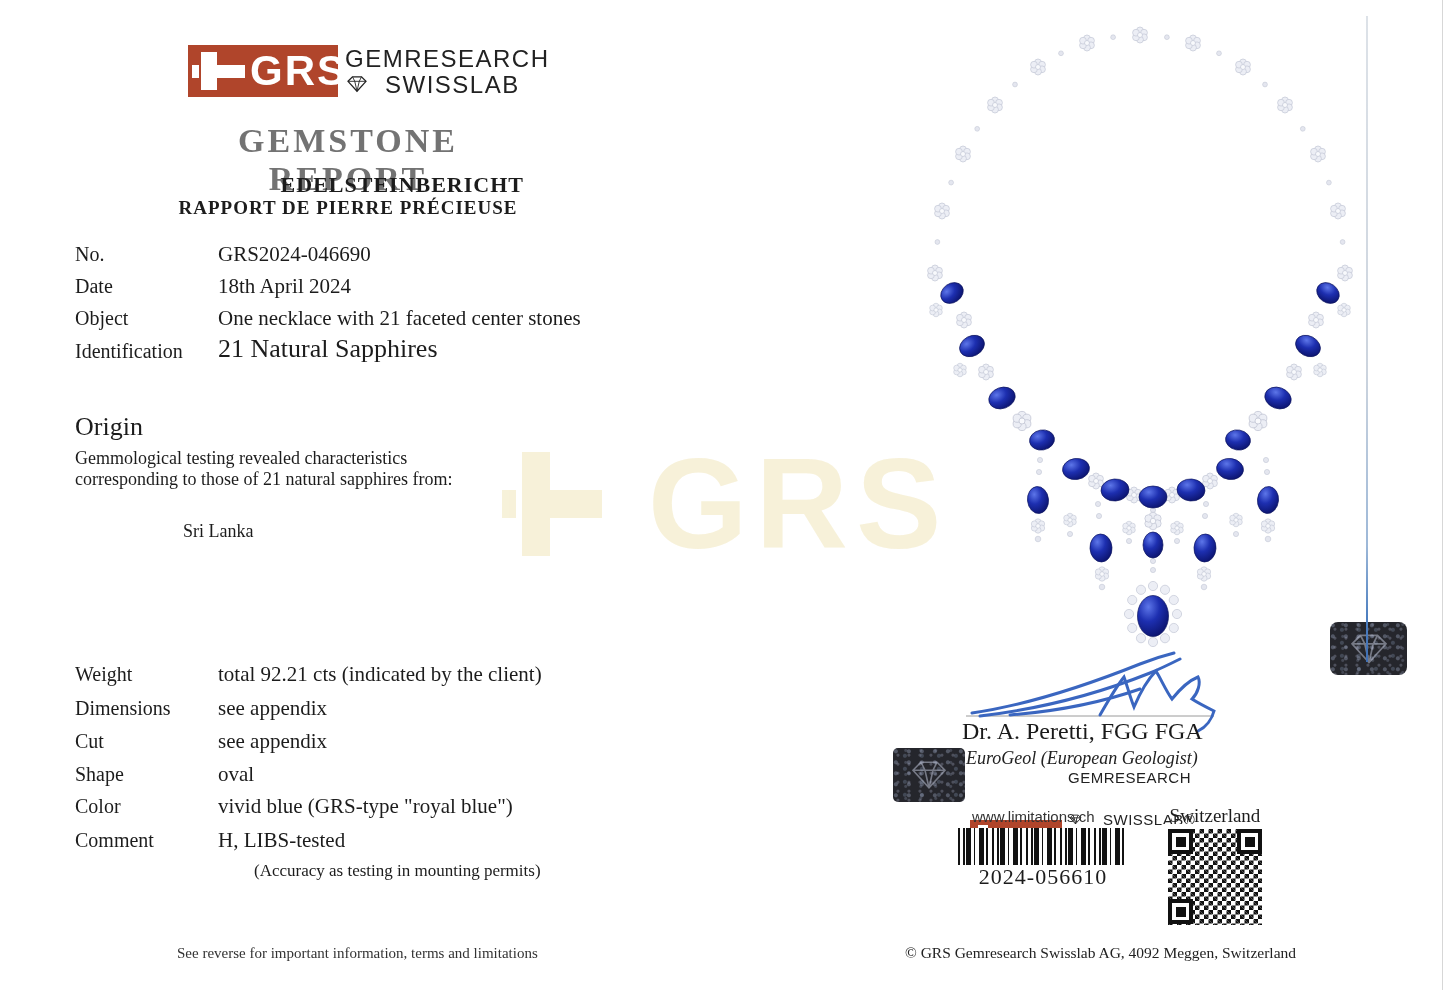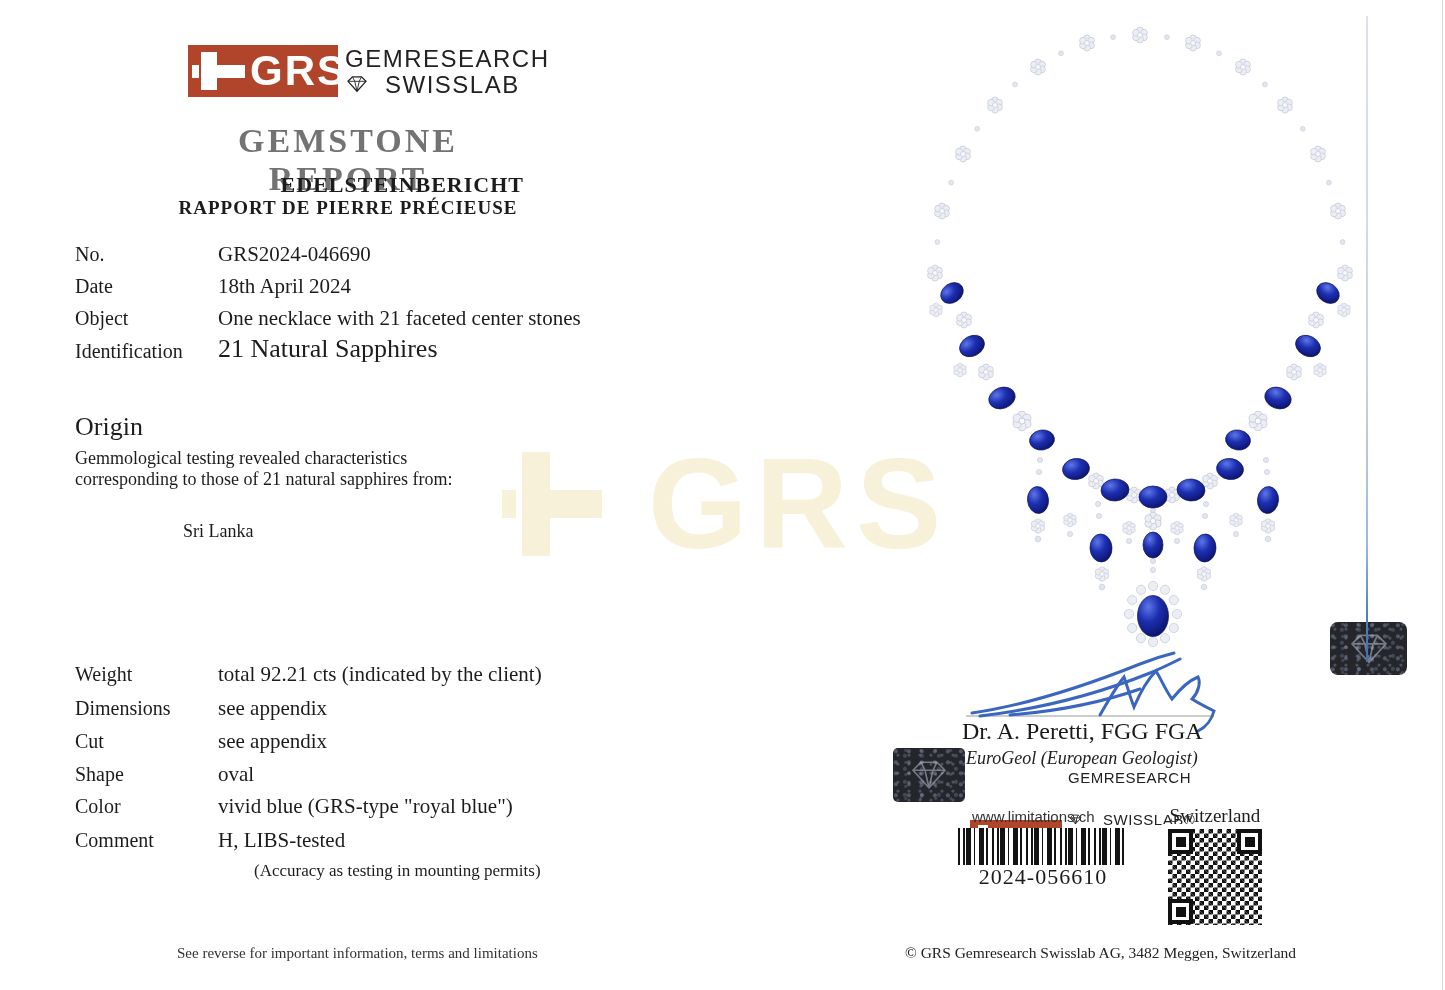--- a/index.html
+++ b/index.html
@@ -134,21 +134,21 @@
 <div class="abs fvalue" style="top:729px">see appendix</div>
 <div class="abs flabel" style="top:763px">Shape</div>
 <div class="abs fvalue" style="top:762px">oval</div>
 <div class="abs flabel" style="top:795px">Color</div>
 <div class="abs fvalue" style="top:794px">vivid blue (GRS-type "royal blue")</div>
 <div class="abs flabel" style="top:829px">Comment</div>
 <div class="abs fvalue" style="top:828px">H, LIBS-tested</div>
 <div class="abs note">(Accuracy as testing in mounting permits)</div>
 
 <div class="abs footer-l">See reverse for important information, terms and limitations</div>
-<div class="abs footer-r">© GRS Gemresearch Swisslab AG, 3482 Meggen, Switzerland</div>
+<div class="abs footer-r">© GRS Gemresearch Swisslab AG, 4092 Meggen, Switzerland</div>
 
 <svg class="abs" style="left:880px;top:8px" width="560" height="680" viewBox="0 0 560 680">
   <defs>
     <radialGradient id="sg" cx="35%" cy="28%" r="80%">
       <stop offset="0%" stop-color="#5d76e9"></stop>
       <stop offset="45%" stop-color="#1d2fb0"></stop>
       <stop offset="100%" stop-color="#0a1168"></stop>
     </radialGradient>
     <g id="cl">
       <circle cx="0" cy="-4.6" r="3.4"></circle>

